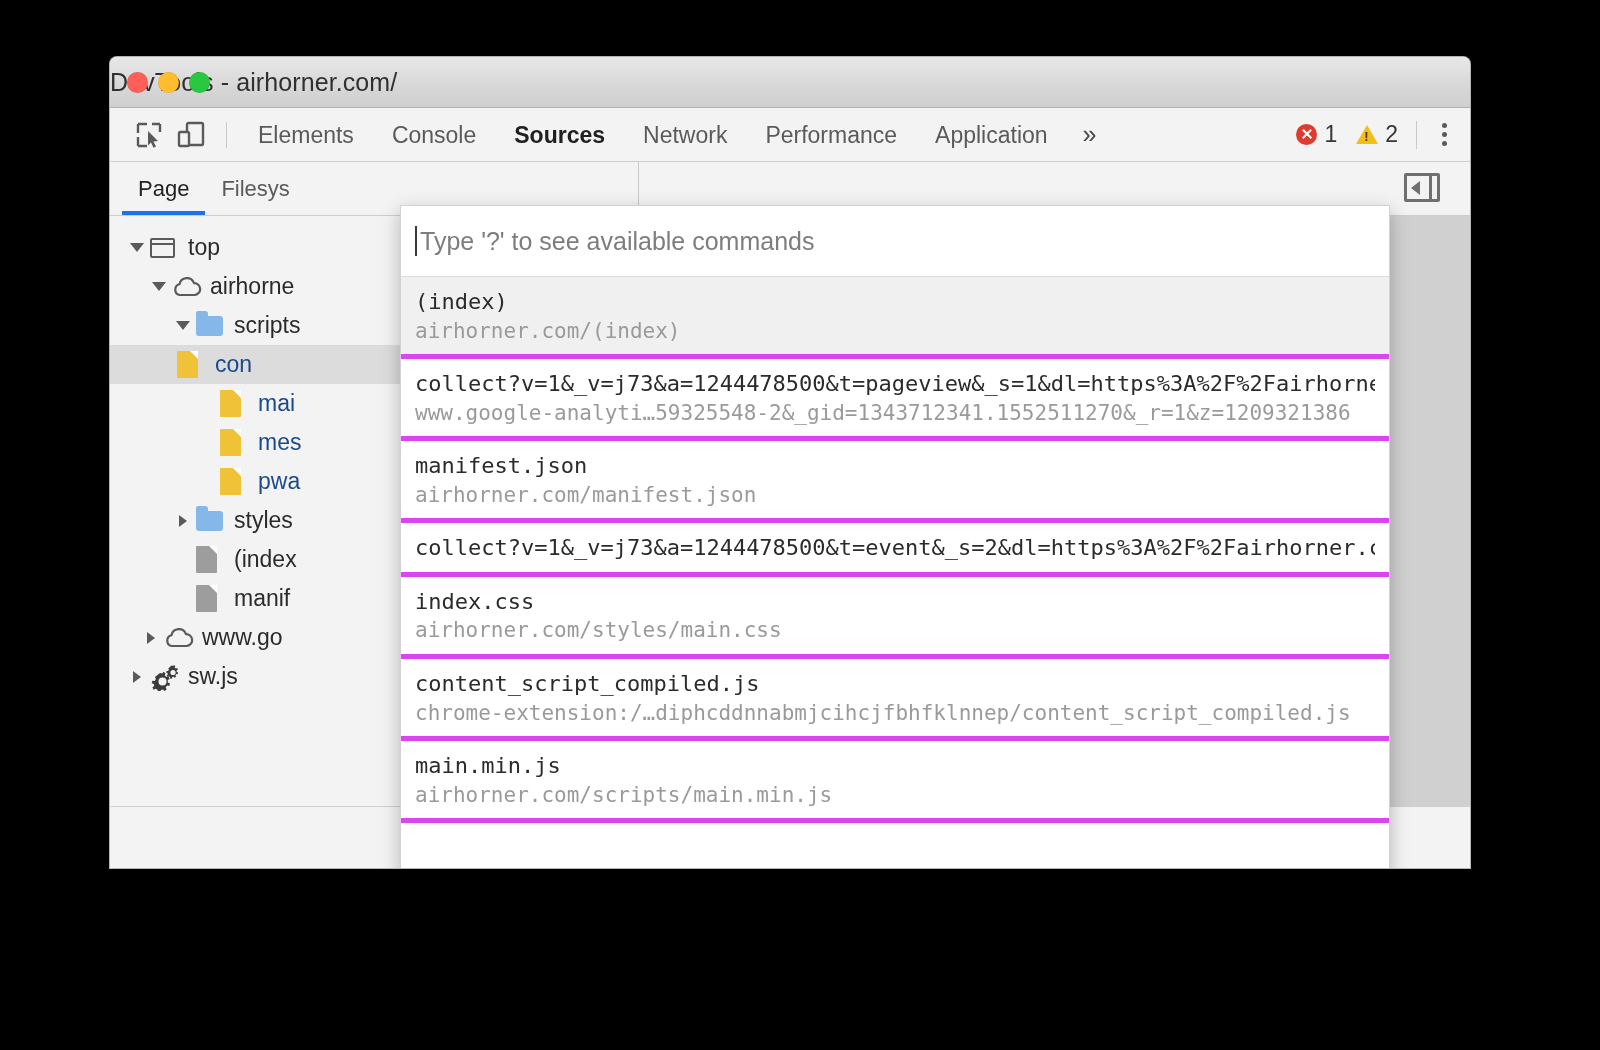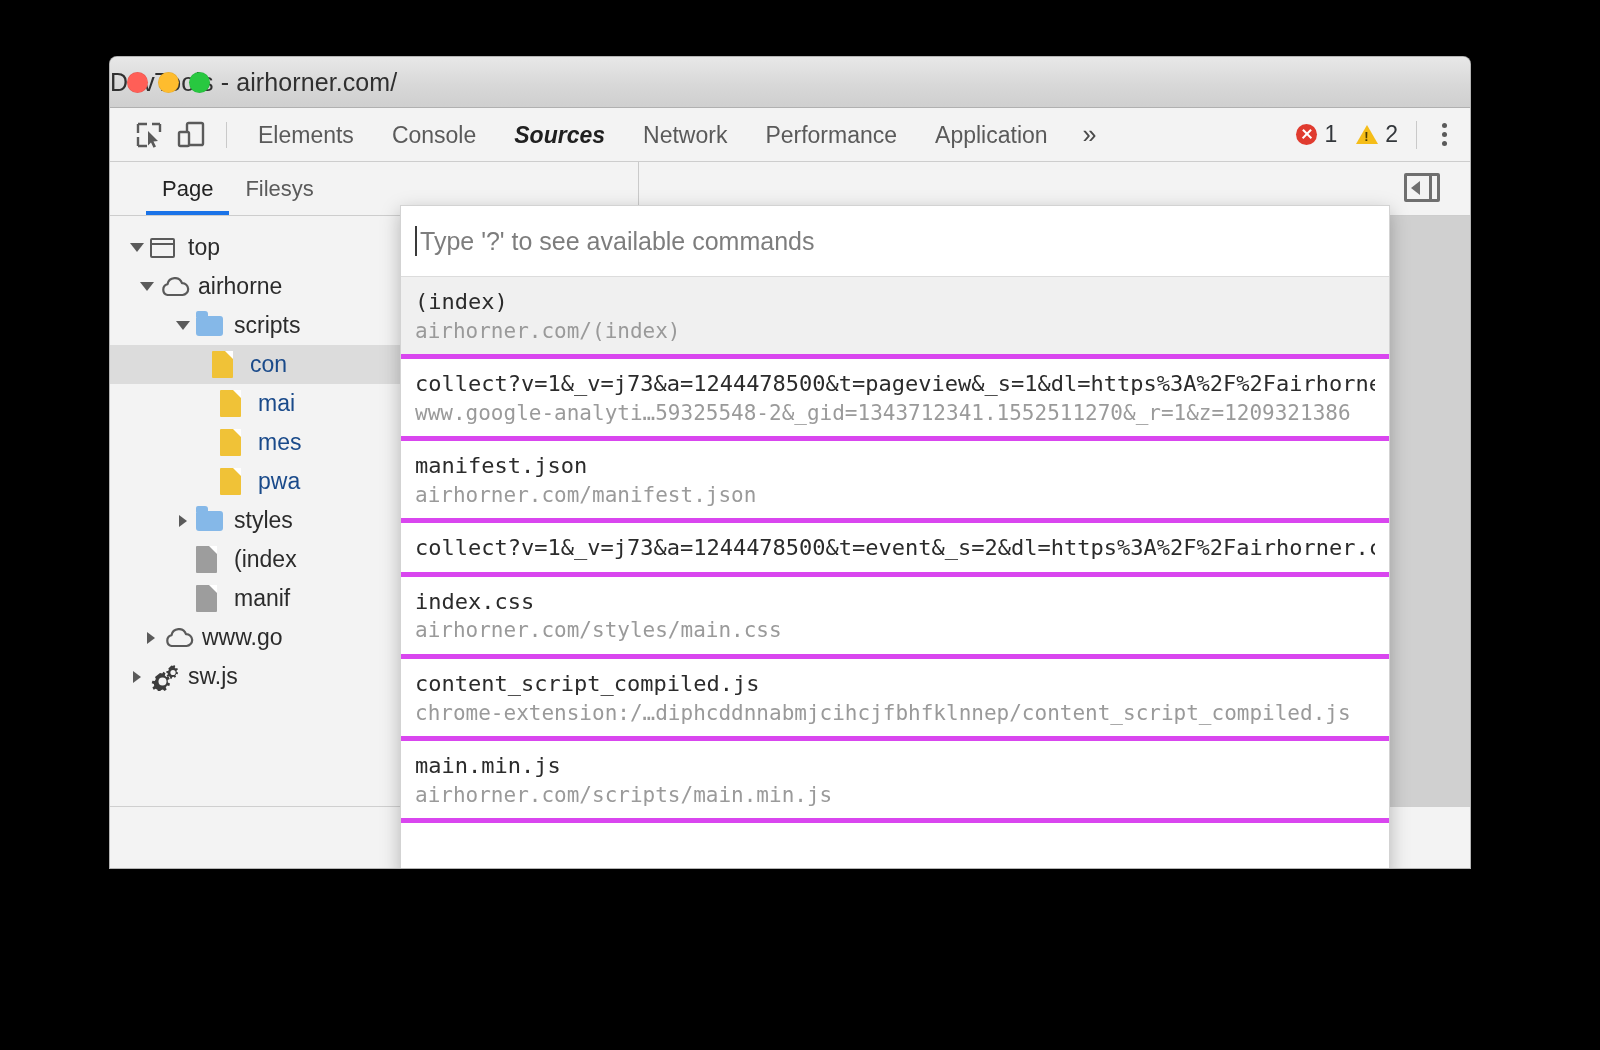--- a/index.html
+++ b/index.html
@@ -82,21 +82,21 @@
     background: #c9c9c9;
     margin: 0 12px 0 14px;
   }
   .tabs { display: flex; align-items: flex-end; }
   .tab {
     font-size: 23px;
     color: #5a5a5a;
     padding: 0 19px;
     white-space: nowrap;
   }
-  .tab.active { color: #202020; font-weight: 600; font-style: italic; }
+  .tab.active { color: #202020; font-weight: 600; }
   .tab.more { font-size: 25px; color: #4a4a4a; padding: 0 16px; }
 
   .tb-right {
     position: absolute;
     right: 14px; top: 0;
     height: 53px;
     display: flex; align-items: center;
   }
   .count-group { display: flex; align-items: center; gap: 7px; }
   .count-num { font-size: 23px; color: #33373b; }
@@ -145,21 +145,21 @@
   .navigator {
     width: 528px;
     background: #f3f3f3;
     border-right: 1px solid #cacaca;
     position: relative;
   }
   .nav-tabs {
     height: 53px;
     display: flex;
     align-items: center;
-    padding-left: 36px;
+    padding-left: 12px;
     border-bottom: 1px solid #cdcdcd;
     background: #f3f3f3;
     position: relative;
   }
   .nav-tab {
     font-size: 22px;
     color: #5b5b5b;
     padding: 0 16px;
     height: 53px;
     line-height: 53px;
@@ -433,21 +433,21 @@
           <div class="tree-row" style="padding-left:14px">
             <span class="tw">
                 <i class="arrow open"></i>
               </span>
             <span class="ticon">
                 <span class="ic-frame"></span>
               </span>
             <span class="tlabel dark">top</span>
           </div>
 
-          <div class="tree-row" style="padding-left:24px">
+          <div class="tree-row" style="padding-left:36px">
             <span class="tw">
                 <i class="arrow open"></i>
               </span>
             <span class="ticon">
               <svg width="30" height="20" viewBox="0 0 30 20">
                   <path d="M7.5 18 A5.5 5.5 0 0 1 7.5 7.3 A7.5 7.5 0 0 1 22 6.2 A5.8 5.8 0 0 1 22.5 18 Z" fill="none" stroke="#5a5a5a" stroke-width="2.2" stroke-linejoin="round"></path>
                 </svg>
             </span>
             <span class="tlabel dark">airhorne</span>
           </div>
@@ -455,21 +455,21 @@
           <div class="tree-row" style="padding-left:60px">
             <span class="tw">
                 <i class="arrow open"></i>
               </span>
             <span class="ticon">
                 <span class="ic-folder"></span>
               </span>
             <span class="tlabel dark">scripts</span>
           </div>
 
-          <div class="tree-row selected" style="padding-left:102px">
+          <div class="tree-row selected" style="padding-left:67px">
             <span class="ticon">
                 <span class="ic-file"></span>
               </span>
             <span class="tlabel">con</span>
           </div>
 
           <div class="tree-row" style="padding-left:110px">
             <span class="ticon">
                 <span class="ic-file"></span>
               </span>

